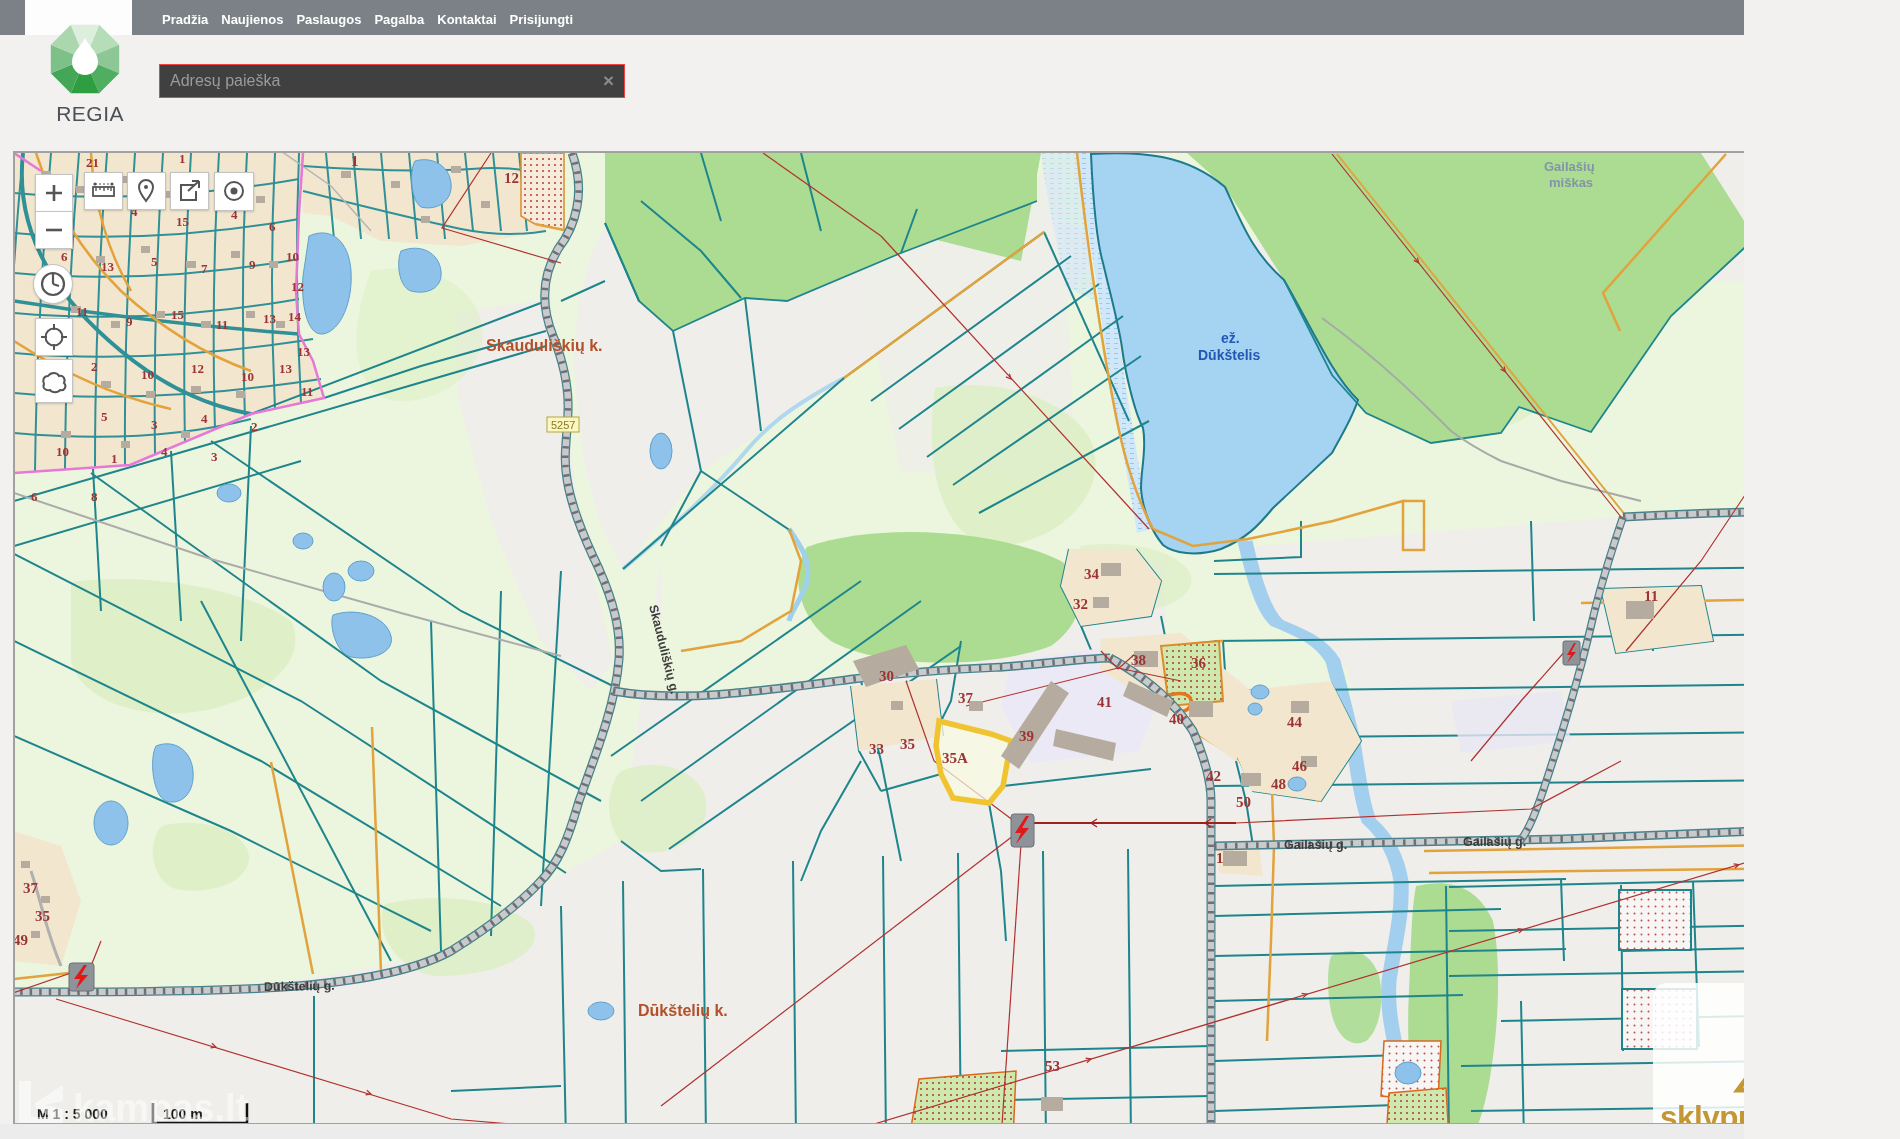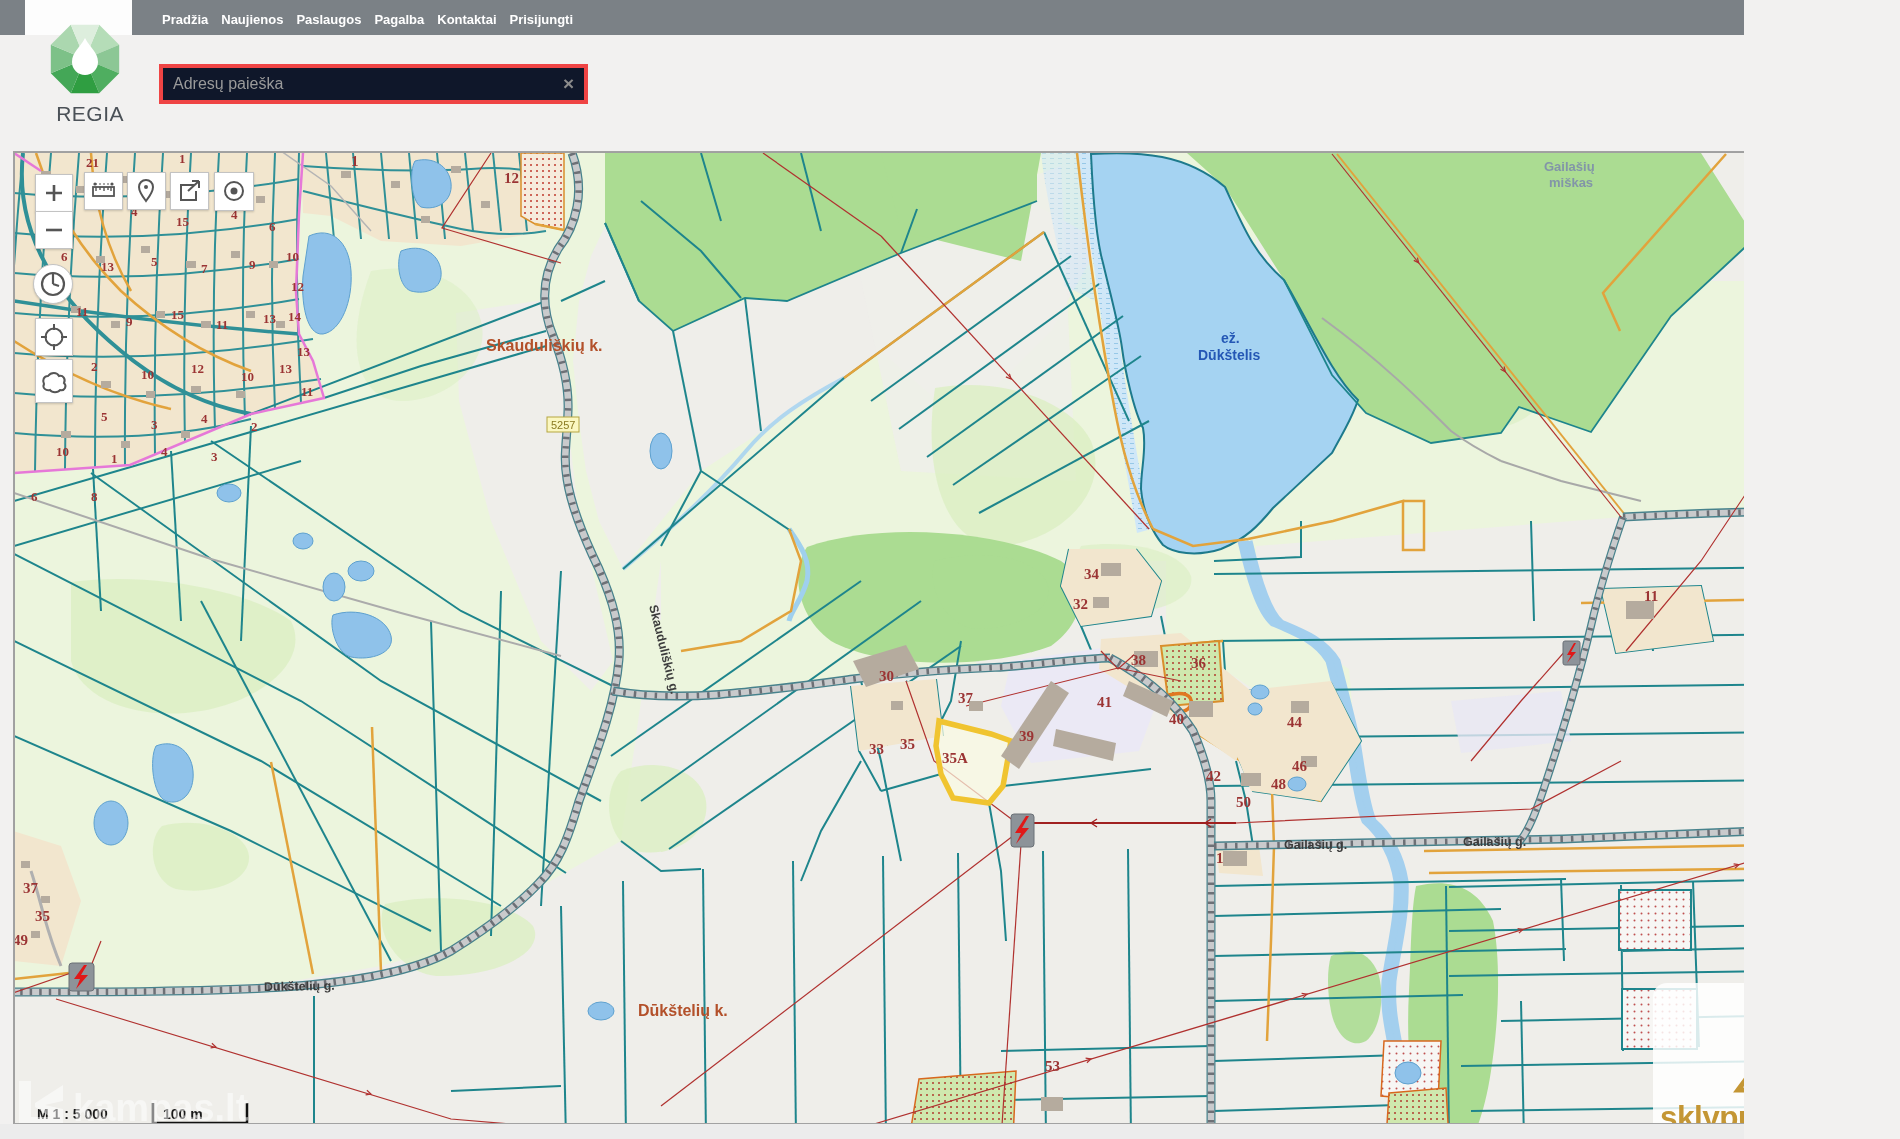--- a/index.html
+++ b/index.html
@@ -2,21 +2,21 @@
 <html lang="lt"><head>
 <meta charset="utf-8">
 <title>REGIA</title>
 <style>
 html,body{margin:0;padding:0;background:#f2f1f0;font-family:"Liberation Sans",sans-serif;}
 #page{position:relative;width:1744px;height:1139px;overflow:hidden;background:#f2f1f0;}
 #nav{position:absolute;left:0;top:0;width:1900px;height:35px;background:#7b8186;}
 #navlinks a{color:#fff;font-size:13px;font-weight:bold;text-decoration:none;margin-right:13px;}
 #navlinks{position:absolute;left:162px;top:10px;}
 #logotab{position:absolute;left:25px;top:0;width:107px;height:35px;background:#fdfdfd;}
-#search{position:absolute;left:159px;top:64px;width:421px;height:32px;background:#0f172a;border:4px solid #ef4444;}
+#search{position:absolute;left:159px;top:64px;width:421px;height:32px;background:#404040;border:1px solid #ef4444;padding-left:43px;}
 #search span.ph{position:absolute;left:10px;top:7px;color:#9a9a9a;font-size:16px;}
 #search span.x{position:absolute;right:10px;top:5px;color:#8b8b8b;font-size:19px;font-weight:bold;}
 #regia{position:absolute;left:44px;top:24px;width:80px;text-align:center;}
 #regiatxt{position:absolute;left:48px;top:102px;width:76px;color:#4b5157;font-size:21px;letter-spacing:0.5px;text-align:right;}
 .btn{position:absolute;background:#fff;border:1px solid #c3c3c3;box-shadow:0 1px 2px rgba(0,0,0,.18);}
 #rightstrip{position:absolute;left:1885px;top:35px;width:15px;height:1104px;background:#fff;}
 #botstrip{position:absolute;left:0;top:1124px;width:1885px;height:15px;background:#ececec;}
 #mapwrap{position:absolute;left:13px;top:151px;width:1872px;height:973px;border:1px solid #a2a2a2;box-sizing:border-box;overflow:hidden;}
 </style>
 </head>

